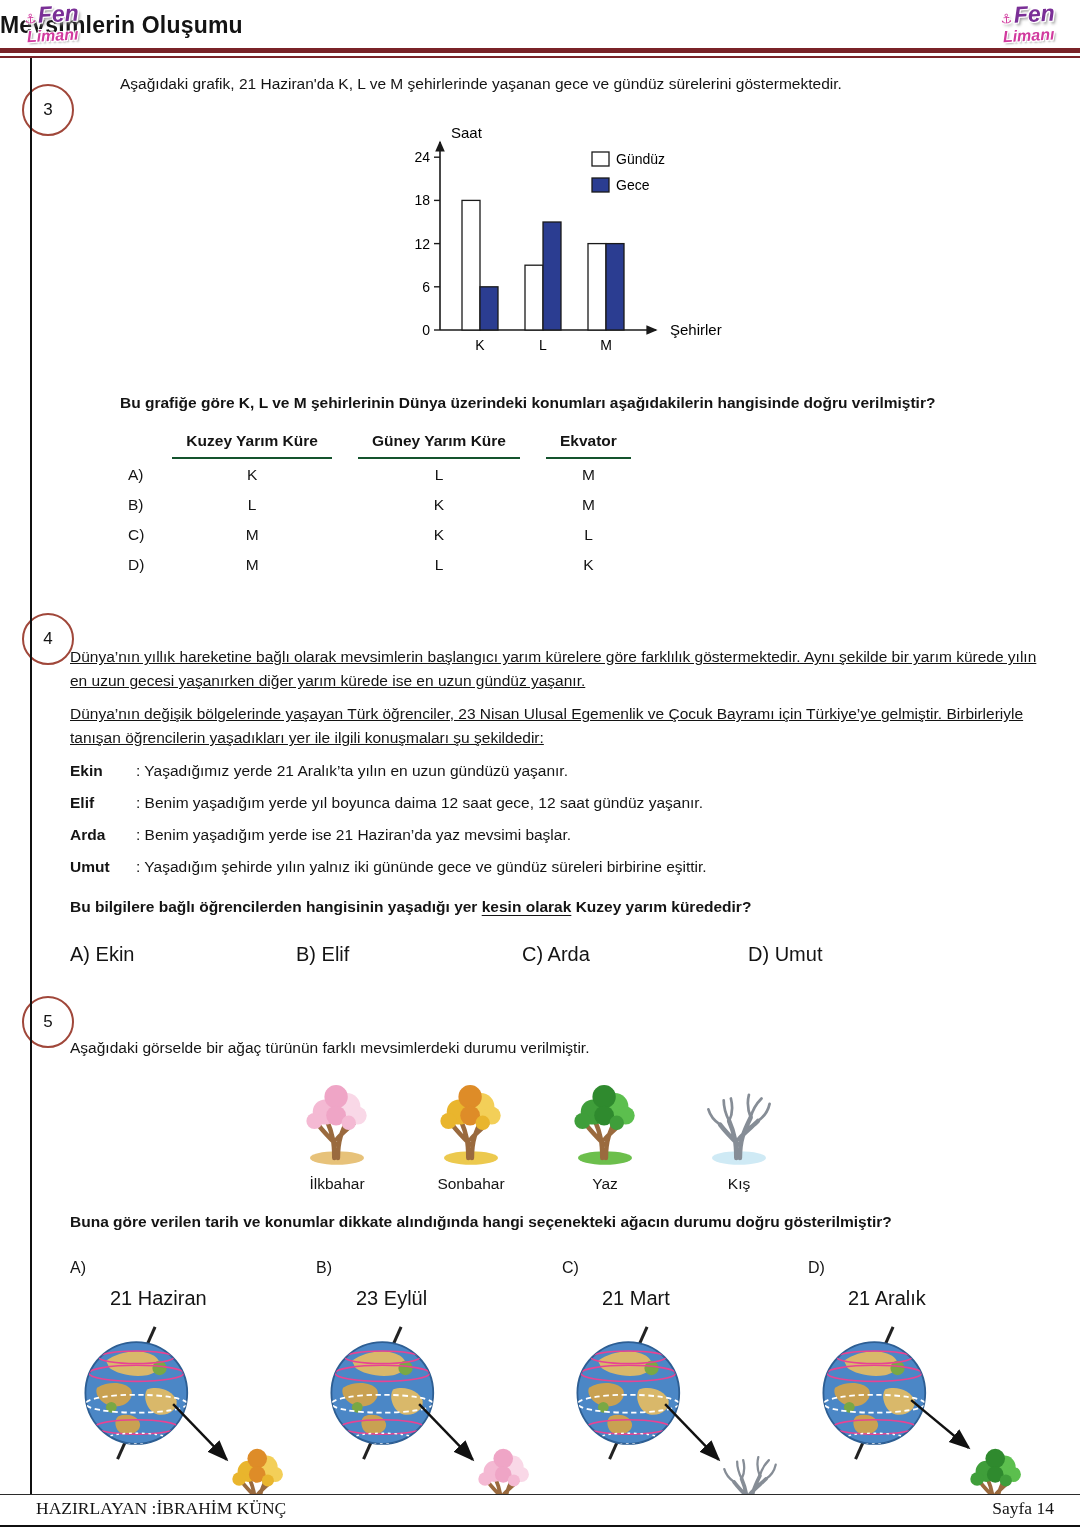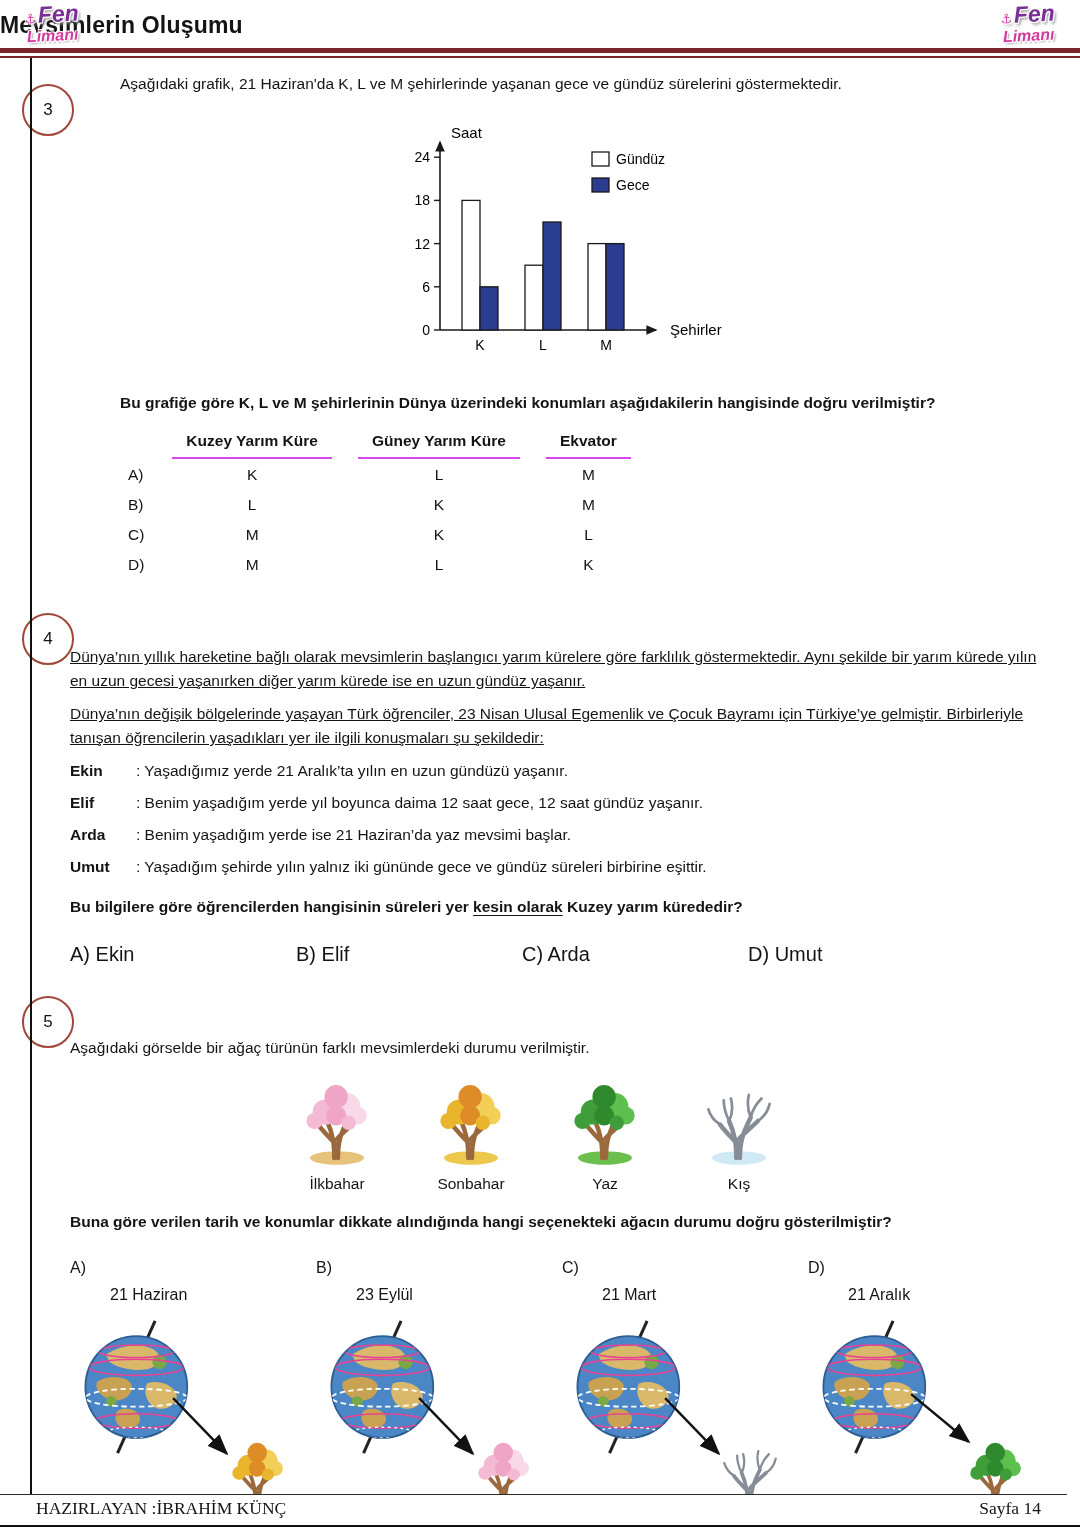--- a/index.html
+++ b/index.html
@@ -27,21 +27,21 @@
 
   
   .q3{margin-top:14px;}
   .q3 .intro{margin-left:50px;}
   .chart-wrap{text-align:center; margin:10px 0 2px;}
   .chart-wrap svg{width:380px; height:272px;}
   .chart-wrap text{font-family:"Liberation Sans","DejaVu Sans",sans-serif;}
   .qbold{font-weight:bold;}
   .q3 .qbold{margin-left:50px; margin-top:6px;}
   .q3-table{border-collapse:separate; border-spacing:26px 2px; margin:12px 0 0 30px;}
-  .q3-table th{font-weight:bold; font-size:15.5px; border-bottom:2px solid #d946ef; padding:0 14px 4px; white-space:nowrap;}
+  .q3-table th{font-weight:bold; font-size:15.5px; border-bottom:2px solid #14532d; padding:0 14px 4px; white-space:nowrap;}
   .q3-table th.lbl,.q3-table td.lbl{border:none; padding:0 2px; text-align:left;}
   .q3-table td{text-align:center; padding:2px 0; font-size:15.5px;}
 
   
   .q4{margin-top:64px;}
   .q4 .para{margin-bottom:9px; text-align:left;text-decoration:underline;}
   .speakers{margin-top:4px;}
   .speaker{display:flex; margin:8px 0;}
   .sname{width:66px; flex-shrink:0; font-weight:bold;}
   .q4 .qbold{margin-top:16px;}
@@ -53,30 +53,30 @@
   .q5{margin-top:66px;}
   .seasons-row{display:flex; justify-content:center; gap:50px; margin:16px 40px 4px 0;align-items:flex-end;}
   .season{text-align:center;}
   .tree-box{width:84px; height:90px; margin:0 auto;}
   .tree-box svg{width:100%; height:100%;}
   .season figcaption{font-size:15.5px; margin-top:6px;}
   .q5 .qbold{margin-top:14px;}
   .q5-options{display:flex; gap:8px; margin-top:22px;}
   .q5-option{width:240px; position:relative;}
   .opt-label{font-size:16px;}
-  .opt-date{font-size:16px; margin:2px 0 0 40px;}
+  .opt-date{font-size:20px; margin:2px 0 0 40px;}
   .opt-art{position:relative; height:196px; margin-top:6px;}
   .globe{position:absolute; left:2px; top:0; width:134px; height:146px;}
   .globe svg{width:100%; height:100%;}
   .opt-arrow{position:absolute; inset:0; width:100%; height:100%; pointer-events:none;}
   .opt-tree{position:absolute; right:16px; bottom:-2px; width:68px; height:78px;}
   .opt-tree svg{width:100%; height:100%;}
 
   
-  .footer{position:absolute; left:0; right:13px; bottom:0; border-top:1.5px solid #2b2b2b; background:#fff; z-index:7;}
+  .footer{position:absolute; left:0; right:0; bottom:0; border-top:1.5px solid #2b2b2b; background:#fff; z-index:7;}
   .footer-row{display:flex; justify-content:space-between; padding:3px 26px 6px 36px;
     font-family:"Liberation Serif","DejaVu Serif",serif; font-size:17.5px;}
   .hidden-defs{position:absolute; width:0; height:0;}
 </style>
 </head>
 <body>
 
 <svg class="hidden-defs" xmlns="http://www.w3.org/2000/svg">
   <defs>
     <marker id="arrowhead" markerWidth="10" markerHeight="8" refX="8" refY="3.5" orient="auto">
@@ -198,21 +198,21 @@
         </div>
         <div class="speaker">
           <span class="sname">Arda</span>
           <span class="stext">: Benim yaşadığım yerde ise 21 Haziran’da yaz mevsimi başlar.</span>
         </div>
         <div class="speaker">
           <span class="sname">Umut</span>
           <span class="stext">: Yaşadığım şehirde yılın yalnız iki gününde gece ve gündüz süreleri birbirine eşittir.</span>
         </div>
       </div>
-      <p class="qbold"><span>Bu bilgilere göre öğrencilerden hangisinin süreleri yer </span><span class="ul">kesin olarak</span><span> Kuzey yarım kürededir?</span></p>
+      <p class="qbold"><span>Bu bilgilere bağlı öğrencilerden hangisinin yaşadığı yer </span><span class="ul">kesin olarak</span><span> Kuzey yarım kürededir?</span></p>
       <div class="q4-options">
         <span class="q4-opt">A) Ekin</span>
         <span class="q4-opt">B) Elif</span>
         <span class="q4-opt">C) Arda</span>
         <span class="q4-opt">D) Umut</span>
       </div>
     </section>
 
     <section class="q5">
       <div class="badge">

